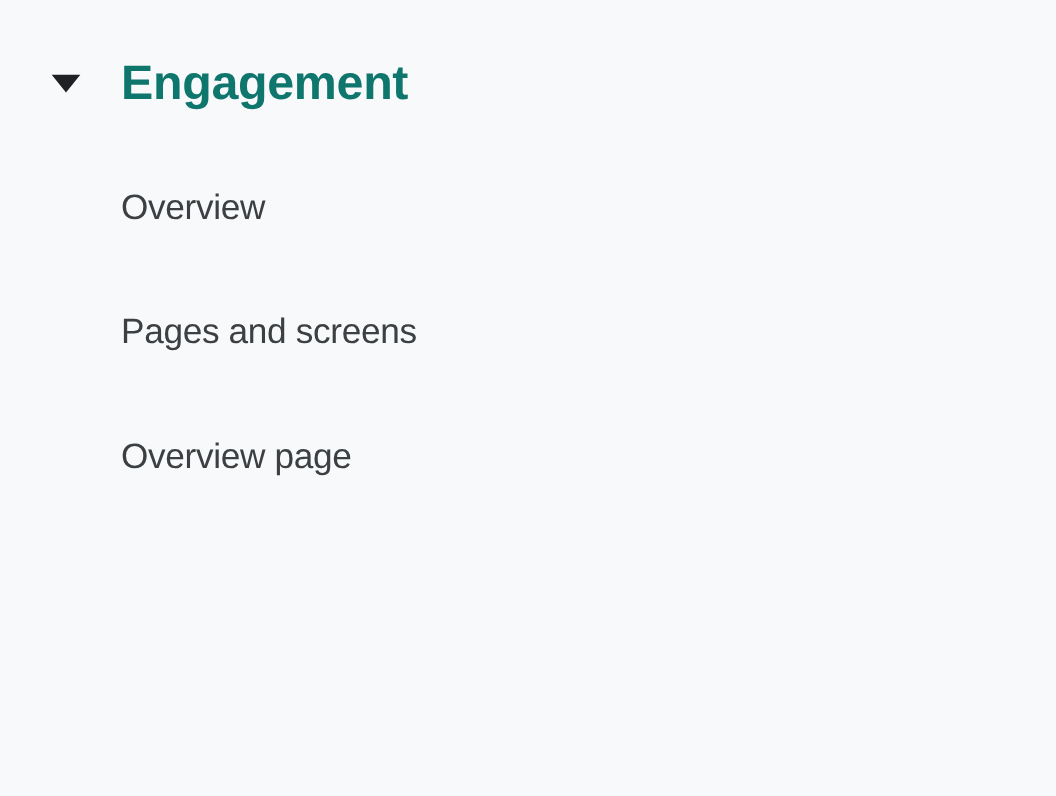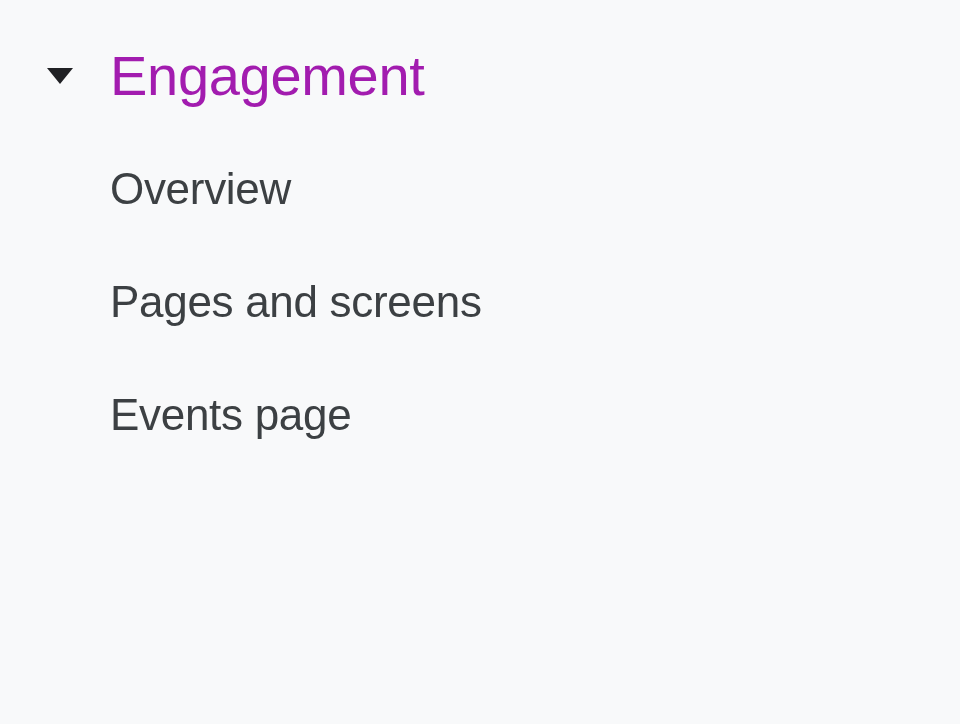--- a/index.html
+++ b/index.html
@@ -27,31 +27,31 @@
   .arrow-icon {
     width: 0;
     height: 0;
     border-left: 13px solid transparent;
     border-right: 13px solid transparent;
     border-top: 16px solid #202124;
     flex: 0 0 auto;
   }
   .header-label {
     margin-left: 37px;
-    font-size: 56px;
-    font-weight: 400;
+    font-size: 44px;
+    font-weight: 700;
     letter-spacing: -0.3px;
-    color: #a21caf;
+    color: #0f766e;
     white-space: nowrap;
   }
   .item-row {
     padding-left: 110px;
   }
   .item-label {
-    font-size: 44px;
+    font-size: 32px;
     font-weight: 400;
     letter-spacing: -0.3px;
     color: #3c4043;
     white-space: nowrap;
   }
 </style>
 </head>
 <body>
 
 <nav class="nav">
@@ -65,16 +65,16 @@
     <span class="item-label">Overview</span>
   </div>
 
 
 
   <div class="row item-row">
     <span class="item-label">Pages and screens</span>
   </div>
 
   <div class="row item-row">
-    <span class="item-label">Events page</span>
+    <span class="item-label">Overview page</span>
   </div>
 
 </nav>
 
 </body></html>

